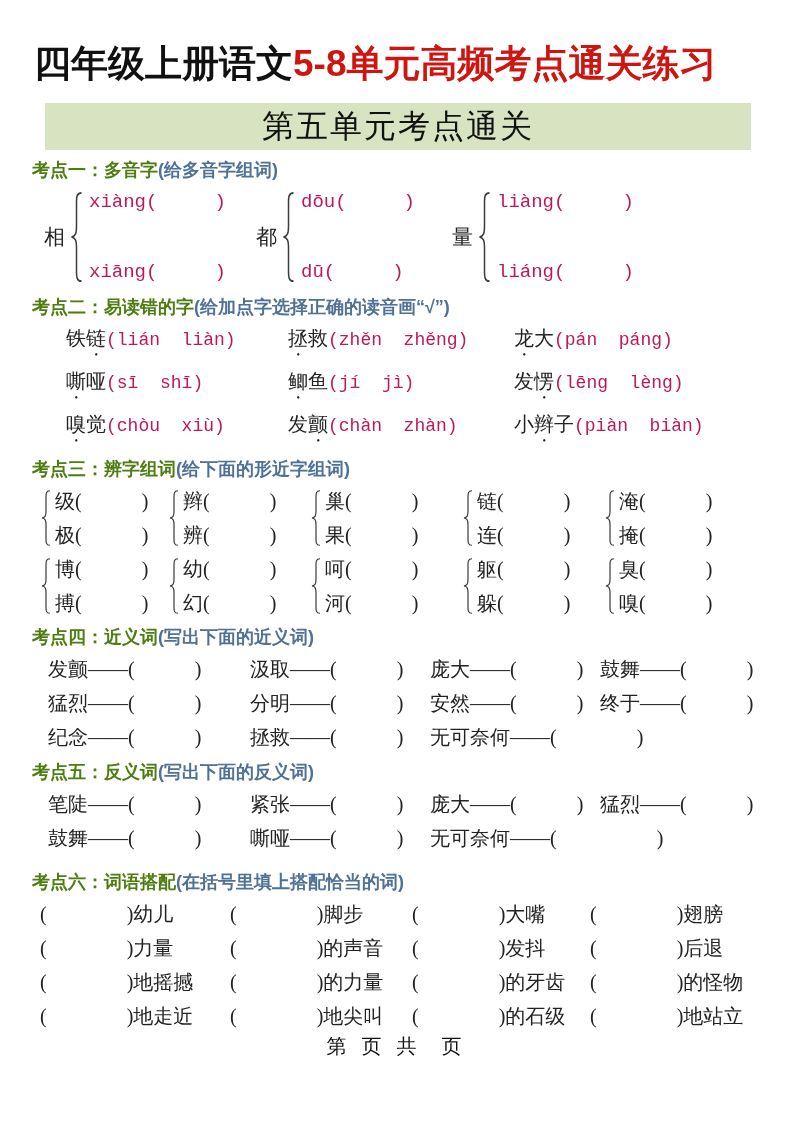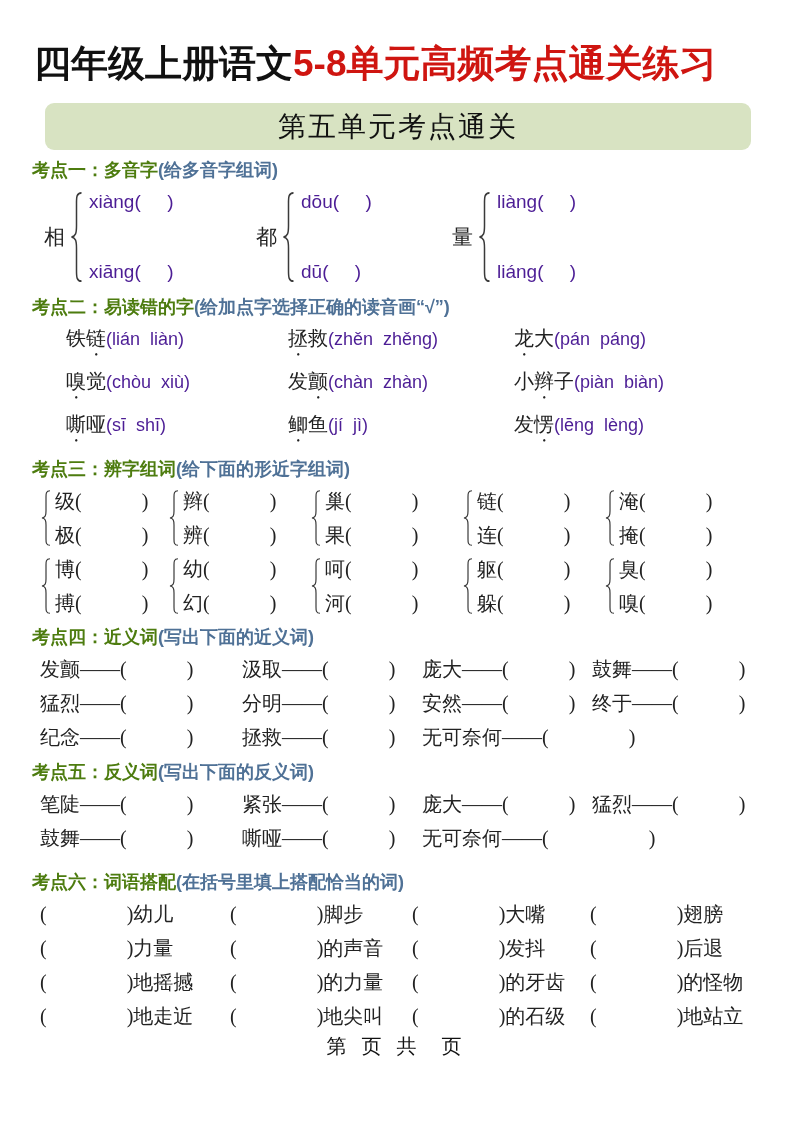--- a/index.html
+++ b/index.html
@@ -24,25 +24,24 @@
     white-space:nowrap;
   }
   .title .t-black{color:#111;}
   .title .t-red{color:#cf1510;}
   
   .banner{
     margin:17px 0 0 13px;
     width:706px;height:47px;
     background:#d8e3c2;
     text-align:center;
-    font-size:28px;
+    font-size:32px;
     line-height:47px;
     color:#111;
     letter-spacing:2px;
-    border-radius:9px;
   }
   
   .sec-head{
     font-family:"Liberation Sans","DejaVu Sans",sans-serif;
     font-weight:700;
     font-size:18px;
     line-height:22px;
     margin-left:0;
     white-space:nowrap;
   }
@@ -52,24 +51,24 @@
   .mt15{margin-top:21px;}
   
   .poly-row{display:flex;margin:9px 0 0 12px;}
   .poly{display:flex;align-items:center;}
   .poly-w1{width:212px;} .poly-w2{width:196px;}
   .pchar{font-size:21px;margin-right:4px;}
   .brace-l{width:15px;height:94px;margin-right:5px;}
   .brace-s{width:12px;height:58px;margin-right:3px;}
   .plines{display:flex;flex-direction:column;justify-content:space-between;height:92px;}
   .py{
-    font-family:Liberation Sans, sans-serif;
+    font-family:Liberation Mono, monospace;
     font-size:18px;
     white-space:pre;
-    color:#4c1d95;
+    color:#be185d;
   }
   .plines .py{font-size:19px;}
   
   .s2-rows{margin:8px 0 0 8px;}
   .s2-row{display:flex;line-height:24px;margin-bottom:9px;}
   .s2-c1{width:222px;margin-left:26px;} .s2-c2{width:226px;}
   .cjk{font-size:20px;}
   .dot{
     -webkit-text-emphasis:filled dot #222;
     -webkit-text-emphasis-position:under right;
@@ -80,21 +79,21 @@
   .s3-rows{margin:9px 0 0 8px;}
   .s3-row{display:flex;margin-bottom:10px;}
   .pair{display:flex;align-items:center;}
   .p-w1{width:128px;} .p-w2{width:142px;} .p-w3{width:152px;} .p-w4{width:142px;}
   .pair-lines{display:flex;flex-direction:column;justify-content:space-between;height:58px;}
   .pair-lines span{font-size:20px;line-height:24px;white-space:pre;}
   
   .w-rows{margin:9px 0 0 8px;}
   .w-row{display:flex;line-height:24px;margin-bottom:10px;}
   .w-row span{font-size:20px;white-space:pre;}
-  .s4-c1{width:202px;} .s4-c2{width:180px;} .s4-c3{width:170px;}
+  .s4-c1{width:202px;margin-left:8px;} .s4-c2{width:180px;} .s4-c3{width:170px;}
   .s6-c1{width:190px;} .s6-c2{width:182px;} .s6-c3{width:178px;}
   
   .footer{
     position:absolute;
     left:0;right:0;bottom:22px;
     text-align:center;
     font-size:20px;
     letter-spacing:5px;
     white-space:pre;
     color:#111;
@@ -146,28 +145,28 @@
 
   <div class="sec-head mt12"><span class="sec-label">考点二：易读错的字</span><span class="sec-note">(给加点字选择正确的读音画“√”)</span></div>
 
   <div class="s2-rows">
     <div class="s2-row">
       <div class="s2-c1"><span class="cjk">铁</span><span class="cjk dot">链</span><span class="cjk"></span><span class="py">(lián  liàn)</span></div>
       <div class="s2-c2"><span class="cjk"></span><span class="cjk dot">拯</span><span class="cjk">救</span><span class="py">(zhěn  zhěng)</span></div>
       <div><span class="cjk"></span><span class="cjk dot">龙</span><span class="cjk">大</span><span class="py">(pán  páng)</span></div>
     </div>
     <div class="s2-row">
+      <div class="s2-c1"><span class="cjk"></span><span class="cjk dot">嘶</span><span class="cjk">哑</span><span class="py">(sī  shī)</span></div>
+      <div class="s2-c2"><span class="cjk"></span><span class="cjk dot">鲫</span><span class="cjk">鱼</span><span class="py">(jí  jì)</span></div>
+      <div><span class="cjk">发</span><span class="cjk dot">愣</span><span class="cjk"></span><span class="py">(lēng  lèng)</span></div>
+    </div>
+    <div class="s2-row">
       <div class="s2-c1"><span class="cjk"></span><span class="cjk dot">嗅</span><span class="cjk">觉</span><span class="py">(chòu  xiù)</span></div>
       <div class="s2-c2"><span class="cjk">发</span><span class="cjk dot">颤</span><span class="cjk"></span><span class="py">(chàn  zhàn)</span></div>
       <div><span class="cjk">小</span><span class="cjk dot">辫</span><span class="cjk">子</span><span class="py">(piàn  biàn)</span></div>
-    </div>
-    <div class="s2-row">
-      <div class="s2-c1"><span class="cjk"></span><span class="cjk dot">嘶</span><span class="cjk">哑</span><span class="py">(sī  shī)</span></div>
-      <div class="s2-c2"><span class="cjk"></span><span class="cjk dot">鲫</span><span class="cjk">鱼</span><span class="py">(jí  jì)</span></div>
-      <div><span class="cjk">发</span><span class="cjk dot">愣</span><span class="cjk"></span><span class="py">(lēng  lèng)</span></div>
     </div>
   </div>
 
   <div class="sec-head mt12"><span class="sec-label">考点三：辨字组词</span><span class="sec-note">(给下面的形近字组词)</span></div>
 
   <div class="s3-rows">
     <div class="s3-row">
       <div class="pair p-w1">
           <svg class="brace-s" viewBox="0 0 18 100" preserveAspectRatio="none">
             <path d="M15 3 C9 3 9 8 9 14 L9 38 C9 46 8 49 3 50 C8 51 9 54 9 62 L9 86 C9 92 9 97 15 97" fill="none" stroke="#3a3a3a" stroke-width="1.8"></path>

